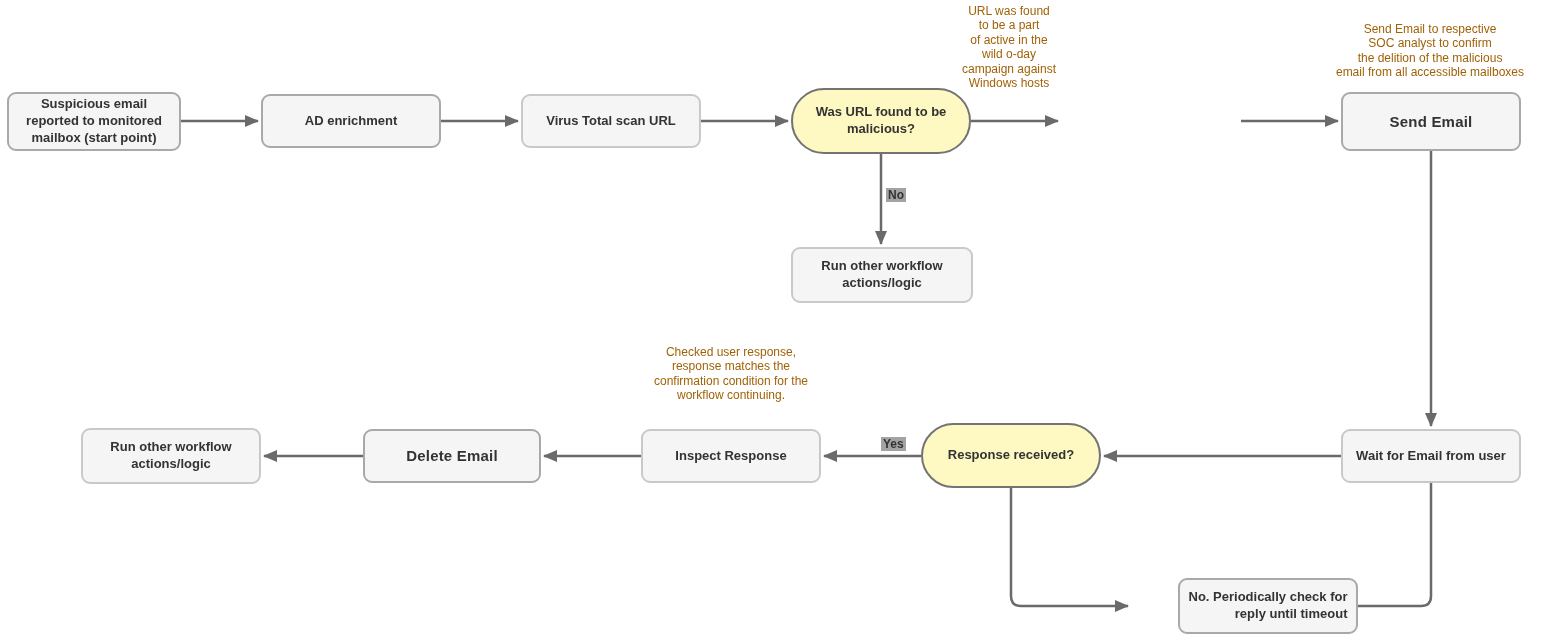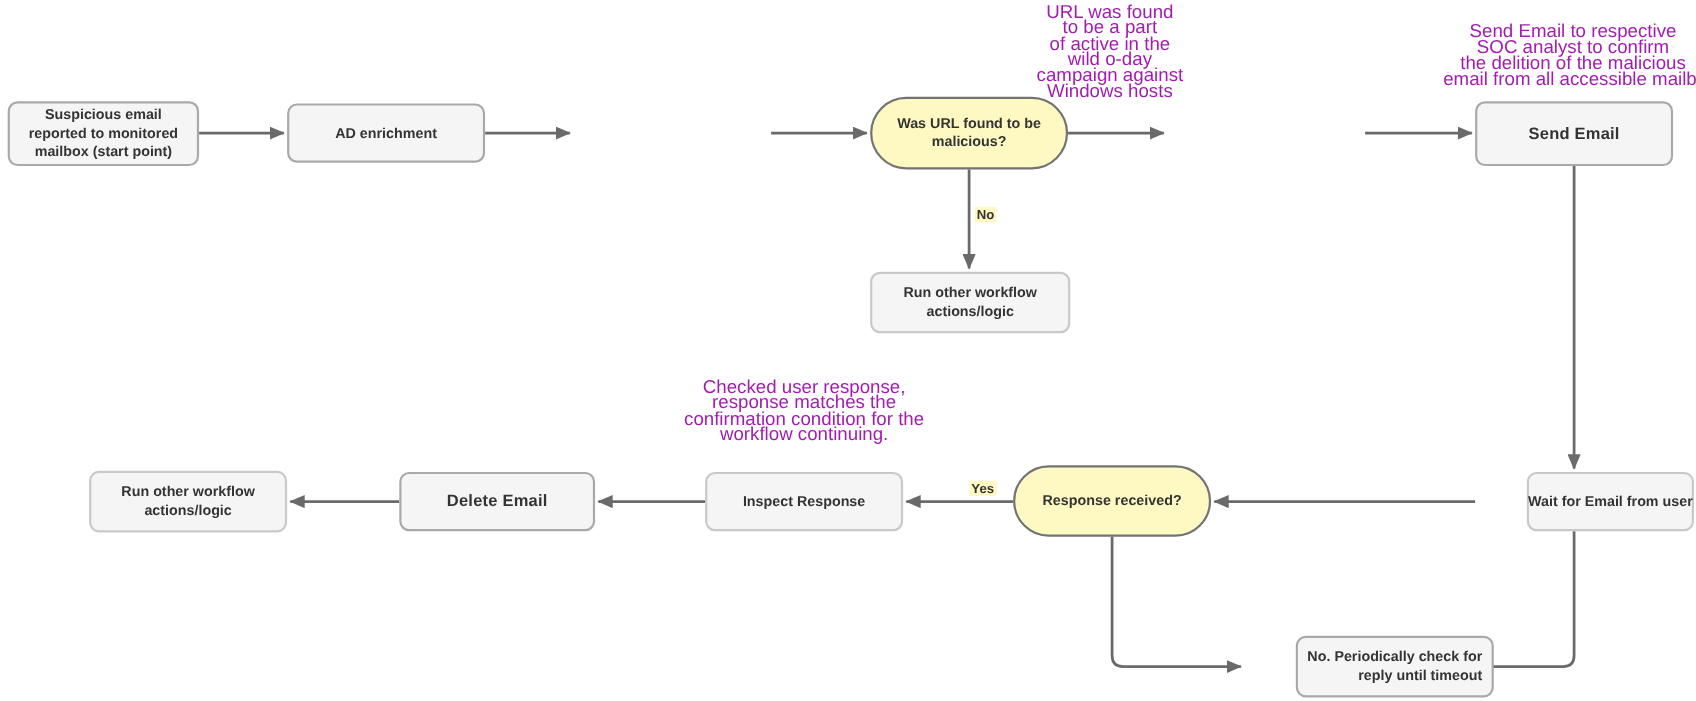--- a/index.html
+++ b/index.html
@@ -36,32 +36,32 @@
   .node.light { border-color: #c9c9c9; }
   .node.decision {
     background: #fef9c3;
     border: 2.5px solid #737373;
     border-radius: 40px;
   }
   .node.big { font-size: 15px; letter-spacing: 0.2px; }
   .annotation {
     position: absolute;
     text-align: center;
-    color: #a21caf;
-    font-size: 17px;
+    color: #a16207;
+    font-size: 12px;
     font-weight: 400;
     line-height: 14.4px;
     white-space: pre;
   }
   .edge-label {
     position: absolute;
     color: #333333;
     font-size: 12px;
     font-weight: bold;
-    background: #fef9c3;
+    background: #a3a3a3;
     padding: 0 2px;
   }
 </style>
 </head>
 <body>
 
 <div id="canvas">
 
   <svg class="edges-layer" viewBox="0 0 1542 637" xmlns="http://www.w3.org/2000/svg">
     <defs>
@@ -89,20 +89,23 @@
   <div class="node" style="left:7px; top:92px; width:174px; height:59px;justify-content:center;">
     <span class="lbl">Suspicious email
 reported to monitored
 mailbox (start point)</span>
   </div>
 
   <div class="node" style="left:261px; top:94px; width:180px; height:54px;">
     <span class="lbl">AD enrichment</span>
   </div>
 
+  <div class="node light" style="left:521px; top:94px; width:180px; height:54px;">
+    <span class="lbl">Virus Total scan URL</span>
+  </div>
 
   <div class="node decision" style="left:791px; top:88px; width:180px; height:66px;">
     <span class="lbl">Was URL found to be
 malicious?</span>
   </div>
 
 
   <div class="node big" style="left:1341px; top:92px; width:180px; height:59px;">
     <span class="lbl">Send Email</span>
   </div>
@@ -122,21 +125,21 @@
   </div>
 
   <div class="node light" style="left:641px; top:429px; width:180px; height:54px;">
     <span class="lbl">Inspect Response</span>
   </div>
 
   <div class="node decision" style="left:921px; top:423px; width:180px; height:65px;">
     <span class="lbl">Response received?</span>
   </div>
 
-  <div class="node light" style="left:1388px; top:429px; width:152px; height:54px;">
+  <div class="node light" style="left:1341px; top:429px; width:180px; height:54px;">
     <span class="lbl">Wait for Email from user</span>
   </div>
 
   <div class="node" style="left:1178px; top:578px; width:180px; height:56px;text-align:right;">
     <span class="lbl">No. Periodically check for
 reply until timeout</span>
   </div>
 
   <div class="annotation" style="left:899px; top:4px; width:220px;">URL was found
 to be a part

